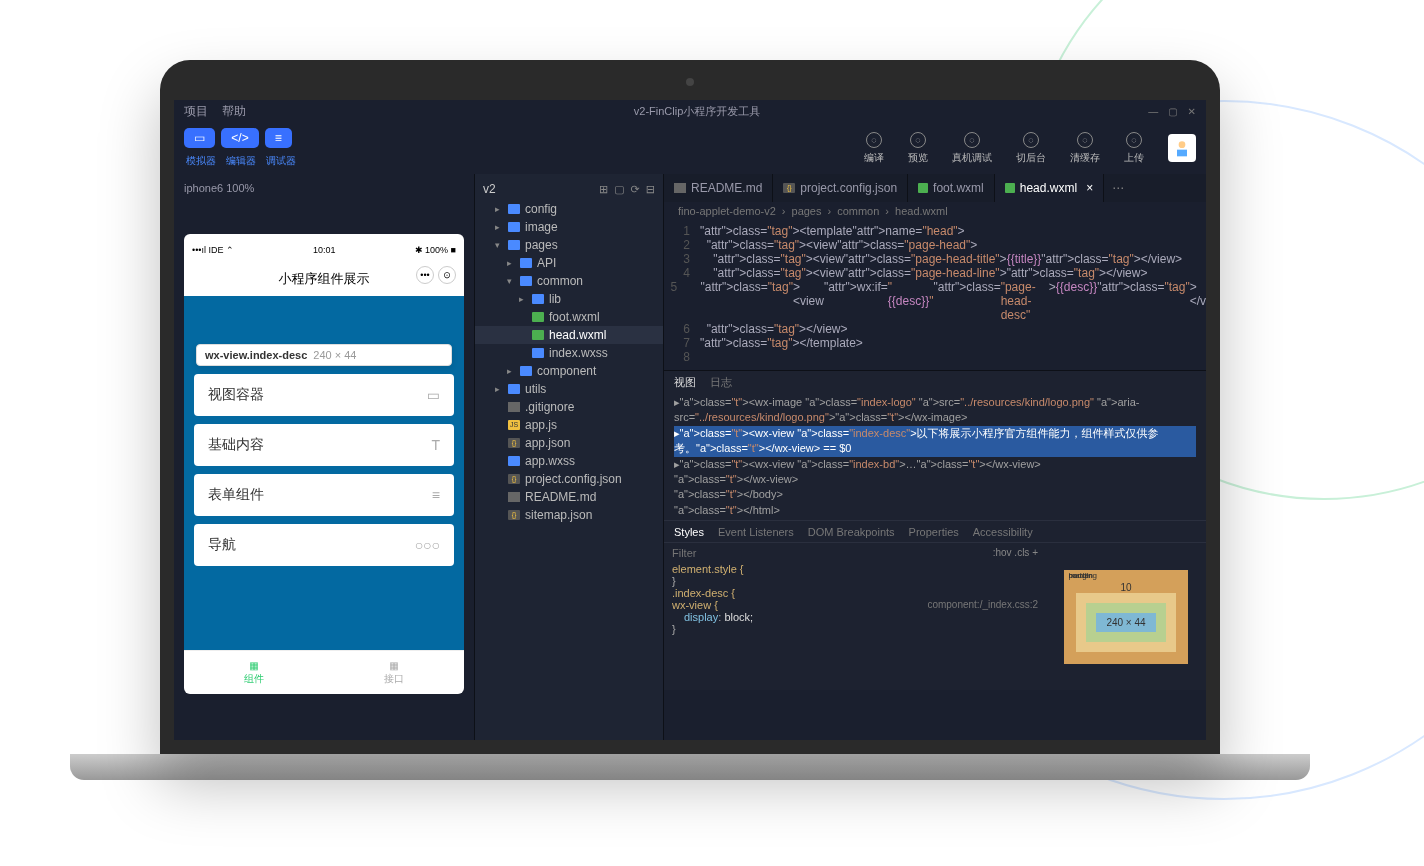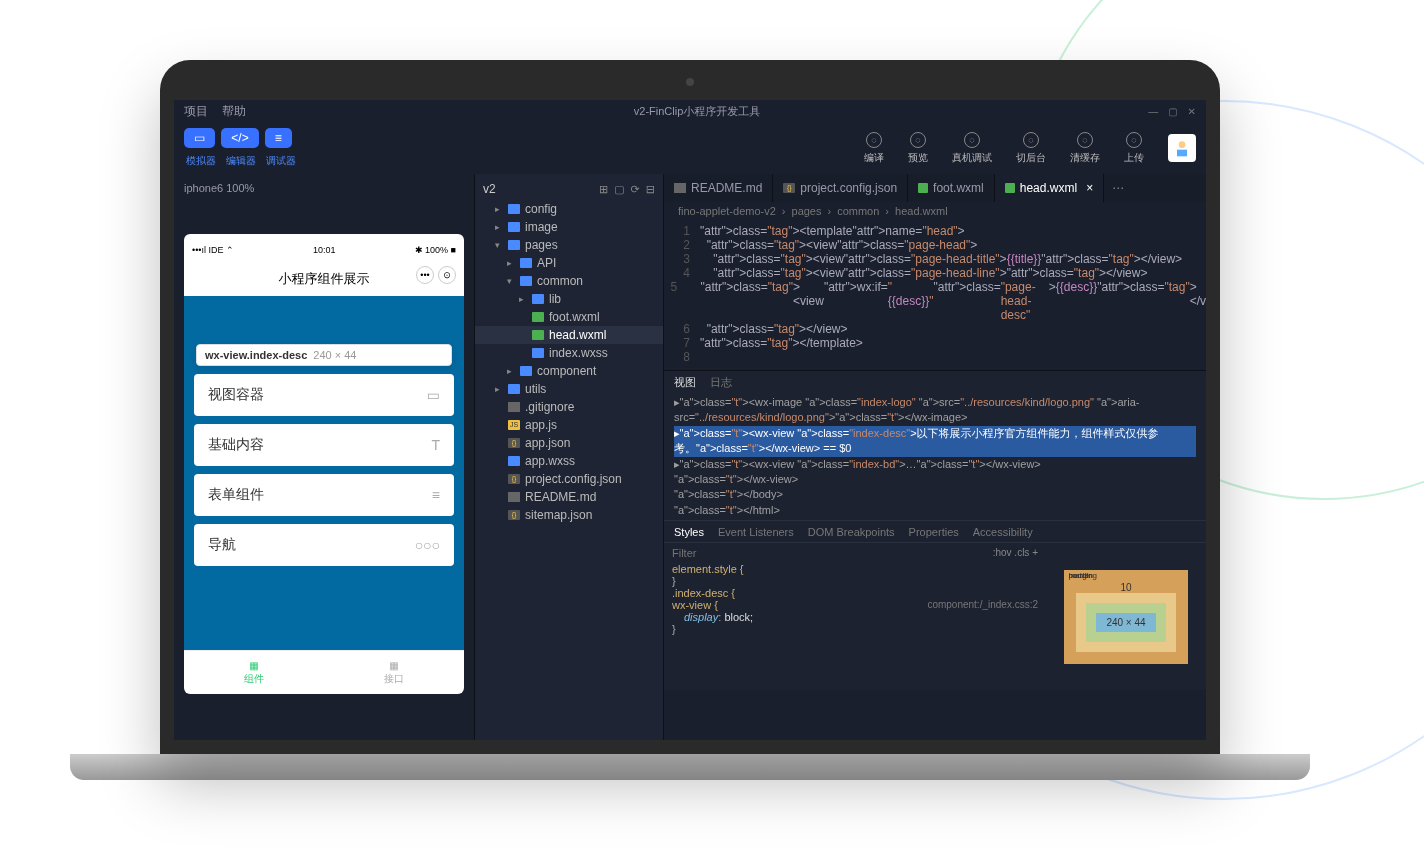--- a/index.html
+++ b/index.html
@@ -95,21 +95,21 @@
 .crumb { height: 20px; display: flex; align-items: center; gap: 10px; padding: 0 10px; font-size: 10px; color: #888; border-top: 1px solid #2a2f3e; }
 .crumb .act { background: #3a3f4e; color: #fff; padding: 1px 4px; }
 .dt-tabs2 { height: 22px; display: flex; align-items: center; gap: 14px; padding: 0 10px; font-size: 11px; color: #777; border-top: 1px solid #2a2f3e; }
 .dt-tabs2 .act { color: #fff; }
 .styles-row { flex: 1; display: flex; border-top: 1px solid #2a2f3e; min-height: 0; }
 .styles { flex: 1; font-family: Consolas, Menlo, monospace; font-size: 11px; padding: 4px 8px; color: #aaa; overflow: hidden; }
 .styles-filter { display: flex; margin-bottom: 4px; }
 .styles-filter input { flex: 1; background: transparent; border: none; color: #888; font-size: 11px; outline: none; }
 .styles-filter .meta { color: #888; font-size: 10px; }
 .styles .sel { color: #d0b070; }
-.styles .prop { color: #80c0e0; margin-left: 12px; font-style: italic; }
+.styles .prop { color: #80c0e0; margin-left: 12px; }
 .styles .val { color: #ddd; }
 .styles .src { color: #777; float: right; font-size: 10px; }
 .box-model { width: 160px; padding: 8px; display: flex; align-items: center; justify-content: center; }
 .bm-margin { background: #d4a05a; padding: 12px; position: relative; font-size: 9px; color: #333; }
 .bm-border { background: #e8c98a; padding: 10px; }
 .bm-padding { background: #b8d090; padding: 10px; }
 .bm-content { background: #7fb8d4; padding: 4px 10px; text-align: center; font-size: 10px; }
 .bm-lbl { position: absolute; top: 1px; left: 4px; font-size: 8px; }
 </style>
 </head>

